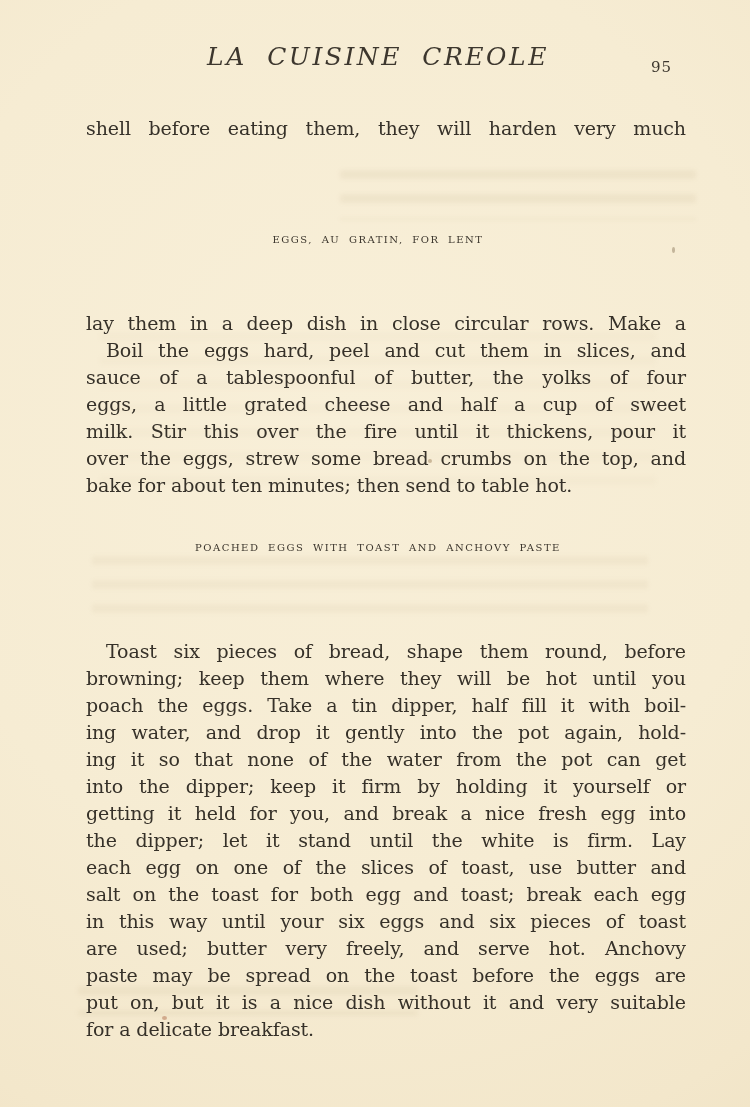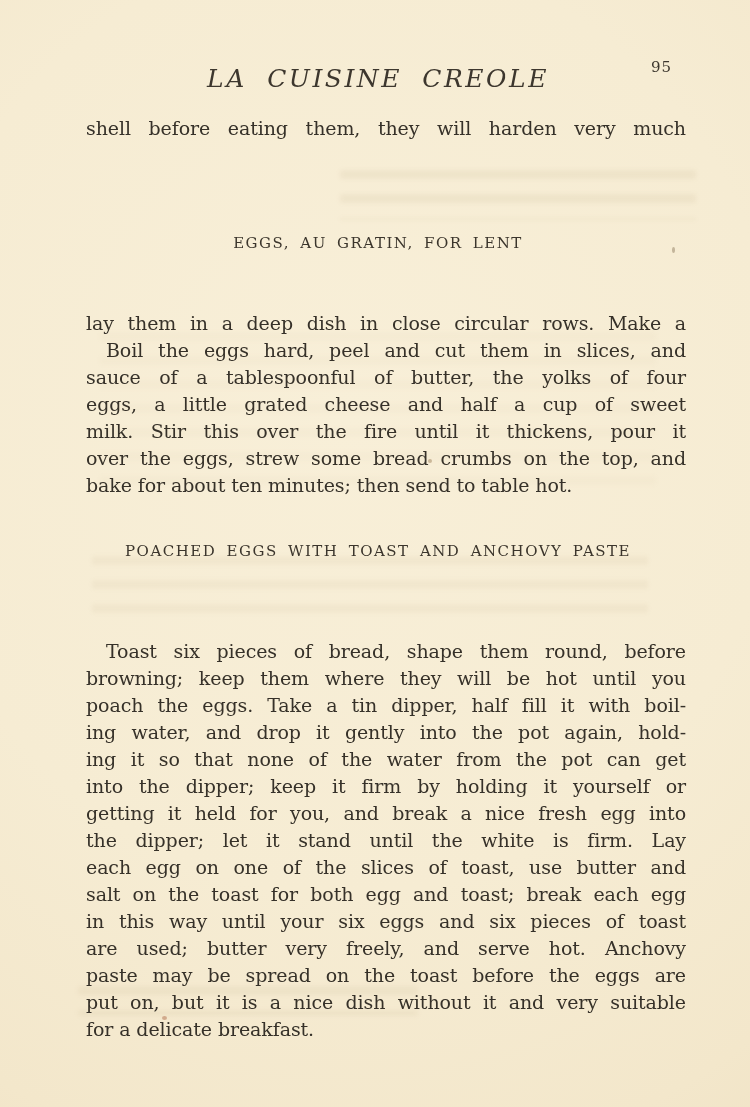--- a/index.html
+++ b/index.html
@@ -12,42 +12,42 @@
     background:
       radial-gradient(ellipse 130% 95% at 46% 38%,
         #f8efd8 0%, #f6ecd3 45%, #f3e7cb 72%, #eee0c2 90%, #e8d9b8 100%);
     font-family: "DejaVu Serif", serif;
     color: #38322a;
   }
 
   
   .running-head {
     position: absolute;
-    top: 64px; left: 78px; width: 600px;
+    top: 42px; left: 78px; width: 600px;
     text-align: center;
     font-style: italic;
     font-size: 25px;
     letter-spacing: 2.5px;
     word-spacing: 10px;
     color: #3d372e;
   }
   .page-num {
     position: absolute;
     top: 58px; right: 78px;
     font-size: 15px;
     letter-spacing: 1px;
     color: #3d372e;
   }
 
   
   .heading {
     position: absolute;
     left: 78px; width: 600px;
     text-align: center;
-    font-size: 15px;
+    font-size: 10px;
     letter-spacing: 1.5px;
     word-spacing: 4px;
     color: #3b352c;
     white-space: nowrap;
   }
   #heading-1 { top: 234px; }
   #heading-2 { top: 542px; }
 
   
   .para {

